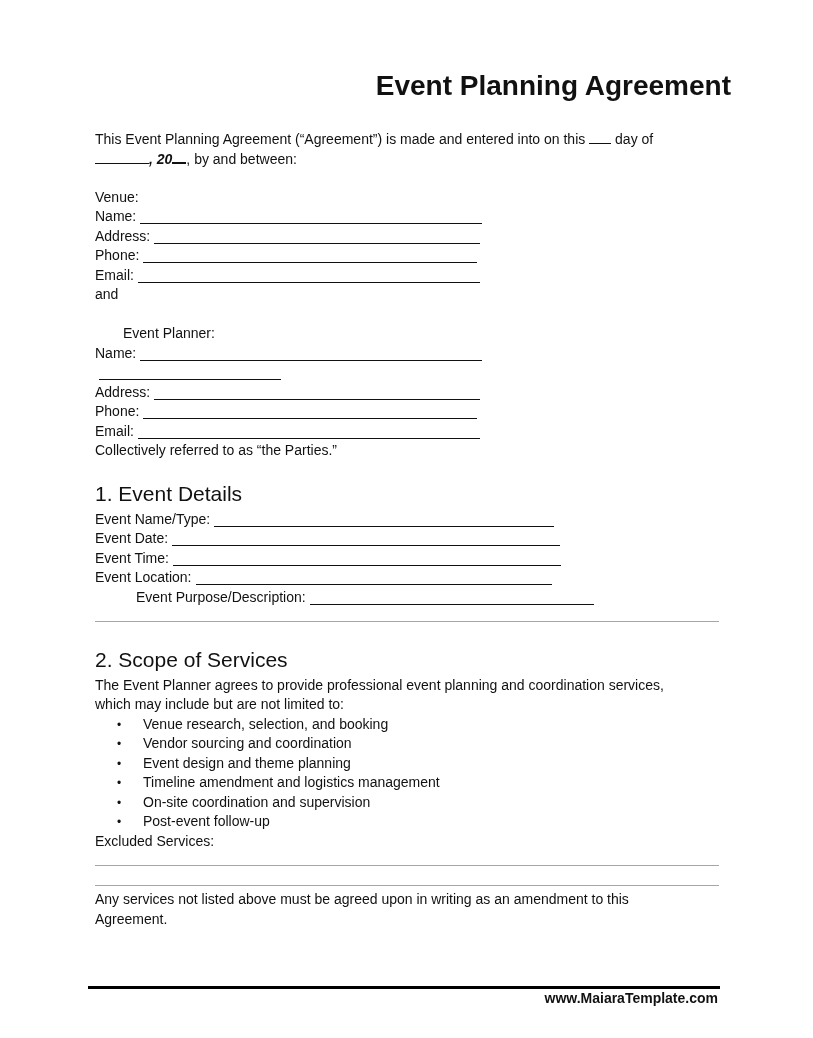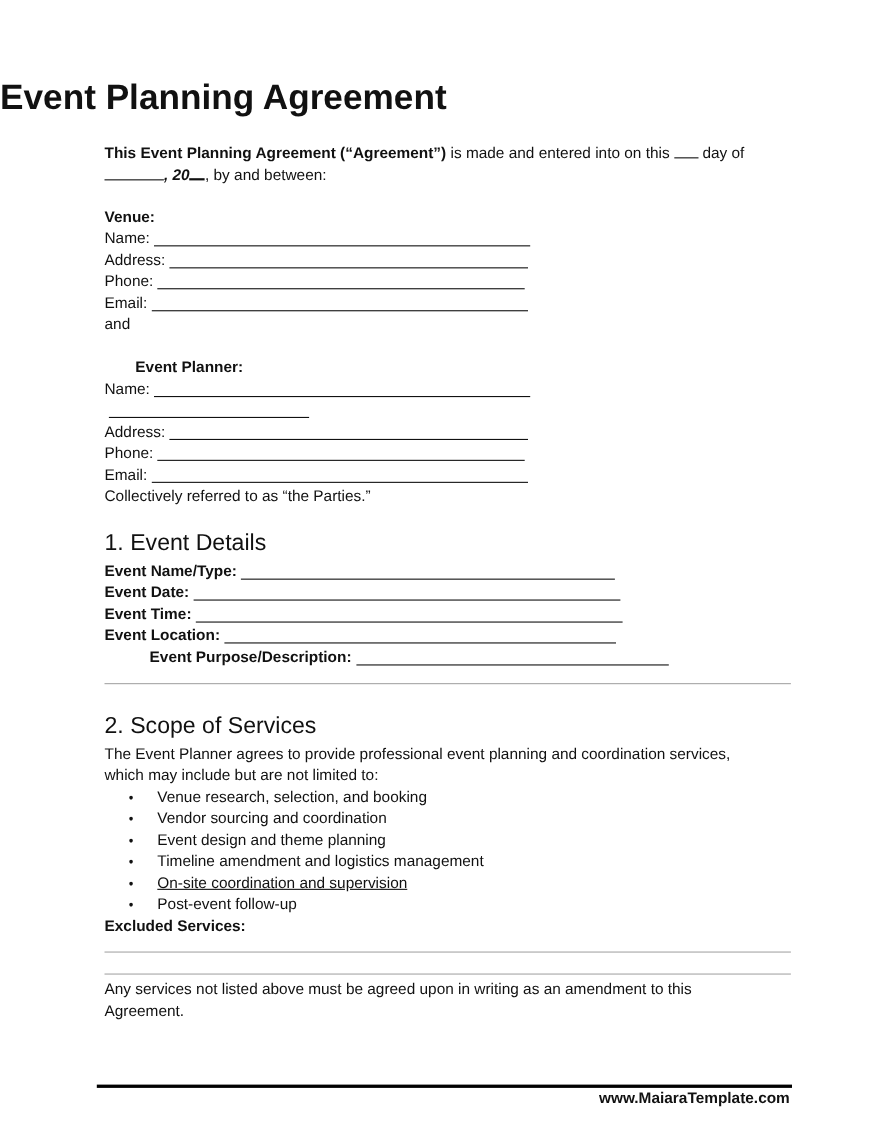--- a/index.html
+++ b/index.html
@@ -1,21 +1,21 @@
 <!DOCTYPE html>
 <html><head>
 <meta charset="utf-8">
 <style>
   html, body { margin: 0; padding: 0; background: #ffffff; }
   body { width: 813px; height: 1038px; position: relative; overflow: hidden;
          font-family: "Liberation Sans", sans-serif; color: #111; }
   .abs { position: absolute; }
-  .title { left: 0; width: 731px; top: 70px; text-align: left; font-size: 32px; font-weight: bold; letter-spacing: 0px; }
+  .title { left: 0; width: 731px; top: 70px; text-align: right; font-size: 28px; font-weight: bold; letter-spacing: 0px; }
   .txt { font-size: 14px; line-height: 19.5px; white-space: nowrap; }
-  .b { font-weight: bold; }
+  .b { font-weight: normal; }
   .bi { font-weight: bold; font-style: italic; }
   .row { position: absolute; left: 95px; font-size: 14px; height: 19.5px; line-height: 19.5px; display: flex; align-items: flex-end; white-space: nowrap; }
   .blank { display: inline-block; border-bottom: 1px solid #111; height: 14px; margin-left: 4px; margin-bottom: 3px; }
   .h2 { position: absolute; left: 95px; font-size: 21px; font-weight: 500; }
   .rule { position: absolute; left: 95px; width: 624px; height: 0; border-top: 1.5px solid #a6a6a6; }
   .bullet-row { position: absolute; left: 117px; font-size: 14px; line-height: 19.5px; white-space: nowrap; }
   .bullet-row .dot { display: inline-block; width: 26px; font-size: 12px; }
   .footer-rule { position: absolute; left: 88px; width: 632px; top: 986px; border-top: 3px solid #000; }
   .footer-link { position: absolute; right: 95px; top: 990px; font-size: 14px; font-weight: bold; }
   .ub { display:inline-block; border-bottom:1px solid #111; height: 13px; vertical-align: baseline; }
@@ -98,21 +98,21 @@
 <div class="rule" style="top:621px;"></div>
 
 <div class="h2" style="top:648px;">2. Scope of Services</div>
 <div class="abs txt" style="left:95px; top:676px;">The Event Planner agrees to provide professional event planning and coordination services,</div>
 <div class="abs txt" style="left:95px; top:695px;">which may include but are not limited to:</div>
 
 <div class="bullet-row" style="top:715px;"><span class="dot">•</span><span>Venue research, selection, and booking</span></div>
 <div class="bullet-row" style="top:734px;"><span class="dot">•</span><span>Vendor sourcing and coordination</span></div>
 <div class="bullet-row" style="top:754px;"><span class="dot">•</span><span>Event design and theme planning</span></div>
 <div class="bullet-row" style="top:773px;"><span class="dot">•</span><span>Timeline amendment and logistics management</span></div>
-<div class="bullet-row" style="top:793px;text-decoration:underline;"><span class="dot">•</span><span>On-site coordination and supervision</span></div>
+<div class="bullet-row" style="top:793px;"><span class="dot">•</span><span>On-site coordination and supervision</span></div>
 <div class="bullet-row" style="top:812px;"><span class="dot">•</span><span>Post-event follow-up</span></div>
 
 <div class="abs txt b" style="left:95px; top:832px;">Excluded Services:</div>
 
 <div class="rule" style="top:865px;"></div>
 <div class="rule" style="top:885px;"></div>
 
 <div class="abs txt" style="left:95px; top:890px;">Any services not listed above must be agreed upon in writing as an amendment to this</div>
 <div class="abs txt" style="left:95px; top:910px;">Agreement.</div>
 

